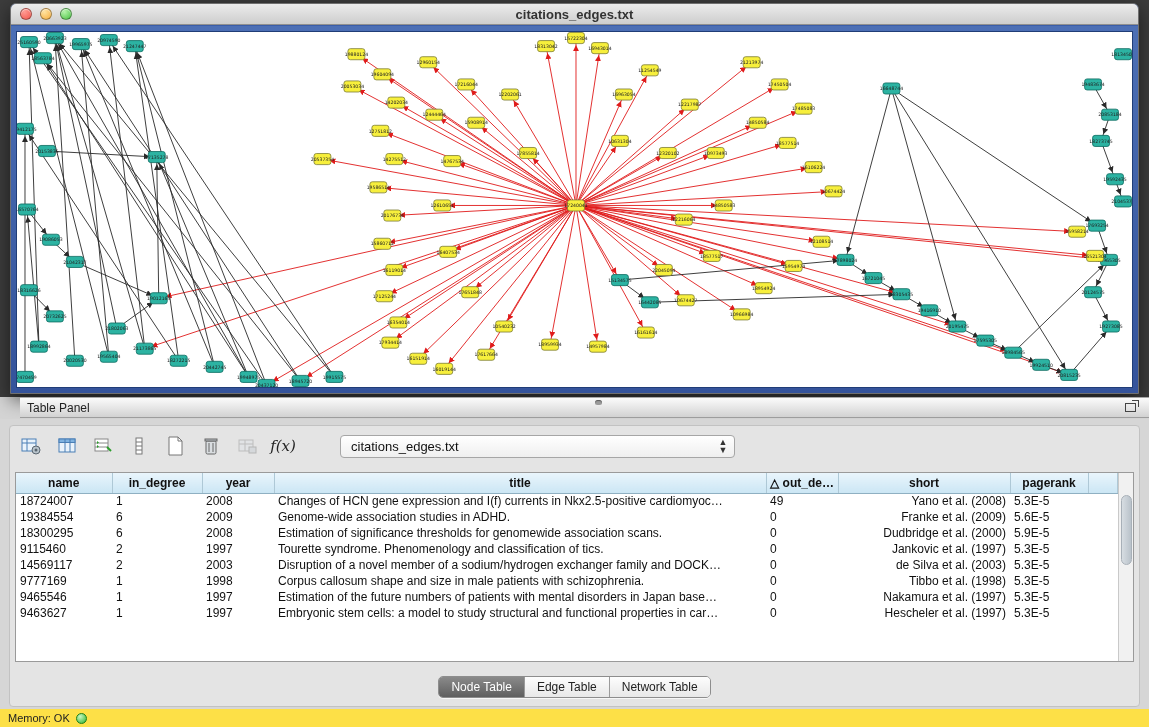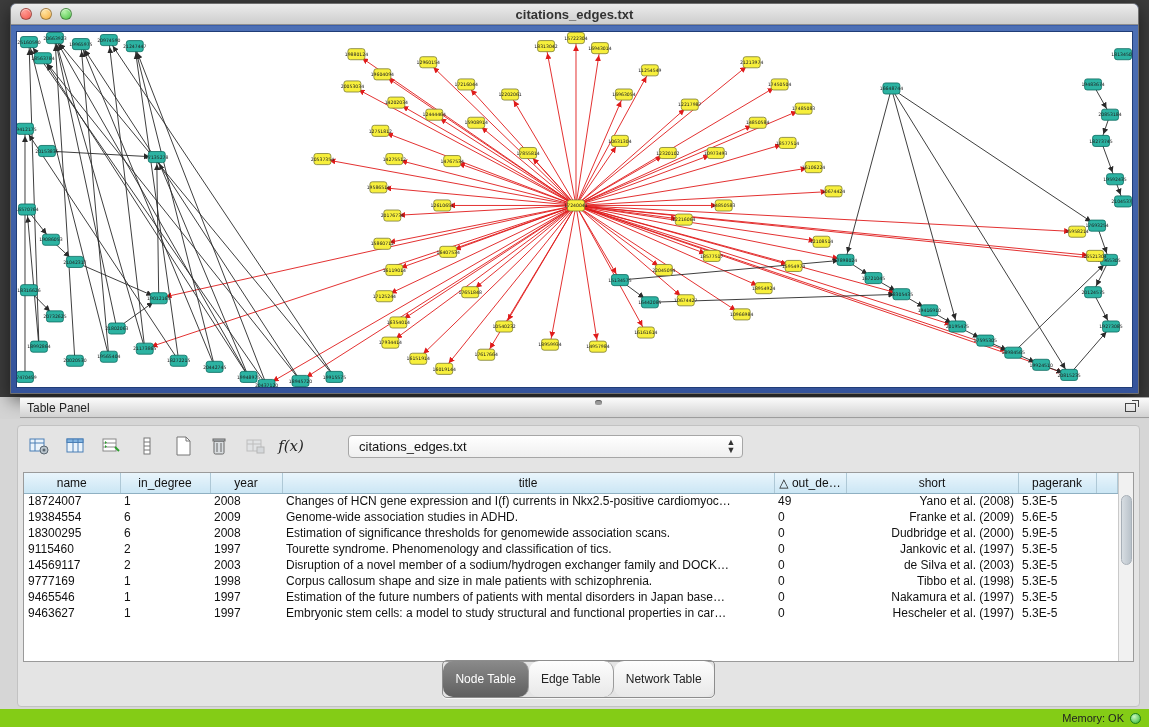--- a/index.html
+++ b/index.html
@@ -48,70 +48,70 @@
      display:flex; align-items:center; justify-content:center; color:#333; }
   .float-glyph { width:11px; height:9px; border:1.5px solid #444; position:relative; }
   .float-glyph:before { content:""; position:absolute; right:-4px; top:-4px;
      width:6px; height:6px; border-top:1.5px solid #444; border-right:1.5px solid #444; }
   .close-glyph { font-size:13px; font-weight:bold; color:#222; line-height:1; }
   .drag-dot { position:absolute; left:50%; top:2px; width:7px; height:5px; border-radius:3px;
      background:#9a9a9a; box-shadow:inset 0 1px 1px rgba(0,0,0,.4); }
 
   .panel-body { position:absolute; top:419px; left:0; right:0; bottom:18px; background:#d6d6d6; }
   .panel-inner { position:absolute; top:6px; left:9px; right:9px; bottom:2px;
-     border:1px solid #c2c2c2; border-radius:4px; background:#e4e4e4;margin-left:8px; }
+     border:1px solid #c2c2c2; border-radius:4px; background:#e4e4e4; }
 
   
   .tbl-toolbar { height:40px; display:flex; align-items:center; padding:0 8px; gap:10px; }
   .tool-btn { width:26px; height:24px; display:flex; align-items:center; justify-content:center;
      border-radius:3px; }
   .fx-label { font-family:"DejaVu Serif", serif; font-style:italic; font-size:15px; color:#222; }
   .combo {
     margin-left:34px; width:395px; height:23px; background:linear-gradient(#ffffff,#efefef);
     border:1px solid #a6a6a6; border-radius:4px; display:flex; align-items:center;
     padding:0 4px 0 10px; font-size:13px; color:#111; position:relative;
   }
   .combo .combo-text { flex:1; }
   .combo .combo-arrows { font-size:9px; line-height:8px; color:#333; text-align:center; width:14px; }
 
   
   .tbl-wrap { position:absolute; top:46px; left:5px; right:5px; height:190px;
      background:#ffffff; border:1px solid #9a9a9a; overflow:hidden; }
   table.datatable { border-collapse:collapse; table-layout:fixed; width:calc(100% - 15px); }
   table.datatable th {
-    height:20px; font-size:12px; font-weight:normal; color:#111; text-align:center;
+    height:20px; font-size:12px; font-weight:bold; color:#111; text-align:center;
     background:linear-gradient(#e9f5fc,#cbe6f4);
     border-right:1px solid #aec8d6; border-bottom:1px solid #8fb0c2; overflow:hidden; white-space:nowrap;
   }
   table.datatable td {
     height:16px; font-size:12px; color:#111; padding:0 4px; overflow:hidden;
     white-space:nowrap; text-overflow:ellipsis; background:#fff;
   }
   table.datatable td.center { text-align:right; }
   col.c-name{width:96px} col.c-indeg{width:90px} col.c-year{width:72px}
   col.c-title{width:492px} col.c-out{width:72px} col.c-short{width:172px}
   col.c-pr{width:78px} col.c-rest{width:auto}
   .vscroll { position:absolute; top:0; right:0; width:15px; bottom:0;
      background:#f1f1f1; border-left:1px solid #c9c9c9; }
   .vscroll .thumb { position:absolute; top:22px; left:2px; width:11px; height:70px;
      border-radius:6px; background:linear-gradient(90deg,#d7dde2,#b9c2ca); border:1px solid #a8b0b8; }
 
   
   .tab-row { position:absolute; bottom:8px; left:0; width:100%; display:flex; justify-content:center; }
   .tab-group { display:flex; border:1px solid #8d8d8d; border-radius:5px; overflow:hidden;
      box-shadow:0 1px 0 rgba(255,255,255,.7); }
-  .tab-btn { height:36px; padding:0 12px; font-size:12px; display:flex; align-items:center;
-     background:linear-gradient(#fdfdfd,#e8e8e8); color:#222; border-right:1px solid #9b9b9b; cursor:default;border-radius:10px; }
+  .tab-btn { height:20px; padding:0 12px; font-size:12px; display:flex; align-items:center;
+     background:linear-gradient(#fdfdfd,#e8e8e8); color:#222; border-right:1px solid #9b9b9b; cursor:default; }
   .tab-btn:last-child { border-right:none; }
   .tab-btn.selected { background:linear-gradient(#8a8a8a,#5f5f5f); color:#fff; }
 
   
   .status-bar { position:absolute; bottom:0; left:0; width:100%; height:18px;
-     display:flex; align-items:center; justify-content:flex-end; padding:0 8px; gap:6px;
-     font-size:11px; color:#222; background:#84cc16; }
+     display:flex; align-items:center; justify-content:flex-start; padding:0 8px; gap:6px;
+     font-size:11px; color:#222; background:#fde047; }
   .mem-dot { width:11px; height:11px; border-radius:50%;
      background:radial-gradient(circle at 35% 30%, #c9f7c0, #2db32d); border:1px solid #1d7f1d; }
 </style>
 </head>
 <body>
 
 <div class="desktop-top"></div>
 
 <div class="net-window">
   <div class="titlebar">

